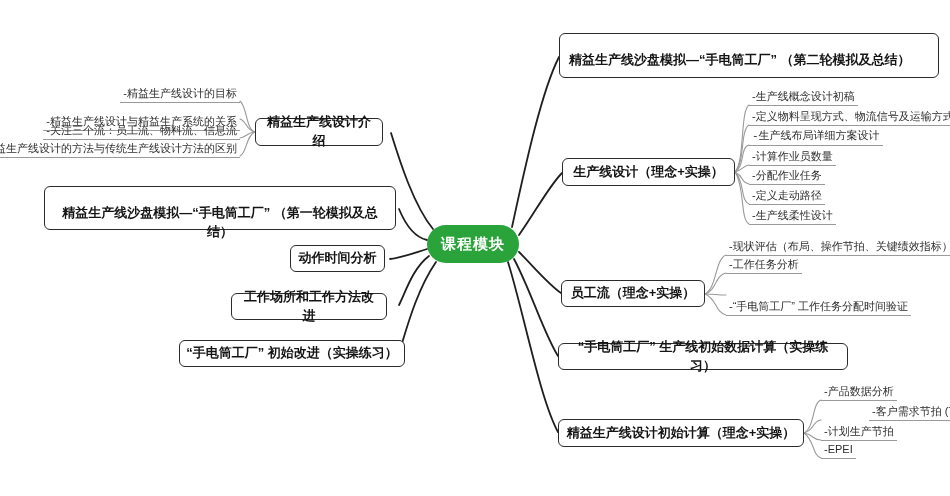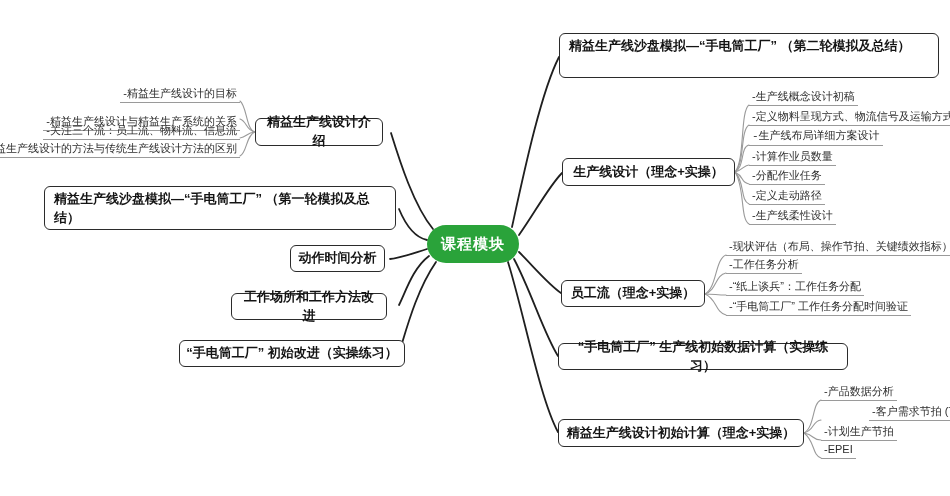--- a/index.html
+++ b/index.html
@@ -15,21 +15,21 @@
     background:#2aa33a;border-radius:19px;color:#ffffff;font-weight:bold;
     font-size:15px;display:flex;align-items:center;justify-content:center;
     letter-spacing:1px;box-sizing:border-box;cursor:pointer;
   }
   .topic{
     position:absolute;background:#ffffff;border:1.6px solid #2b2b2b;border-radius:6px;
     font-size:13px;font-weight:bold;color:#141414;box-sizing:border-box;
     display:flex;align-items:center;cursor:pointer;line-height:1.45;
   }
   .topic.center-text{justify-content:center;text-align:center;padding:2px 6px;}
-  .topic.multiline{padding:3px 9px;align-items:flex-start;text-align:left;}
+  .topic.multiline{padding:17px 9px;align-items:flex-start;text-align:center;}
   .leaf{
     position:absolute;font-size:11px;color:#2d2d2d;white-space:nowrap;
     border-bottom:1px solid #9a9a9a;padding:0 3px 2px 3px;cursor:pointer;line-height:1.2;
   }
   .leaf.right-align{text-align:right;}
 </style>
 </head>
 <body>
 
 <div id="canvas">
@@ -92,21 +92,20 @@
   <div class="leaf" style="left:749px;top:90px;">-生产线概念设计初稿</div>
   <div class="leaf" style="left:749px;top:110px;">-定义物料呈现方式、物流信号及运输方式</div>
   <div class="leaf" style="left:749px;top:130px;font-family:Liberation Mono, monospace;">-生产线布局详细方案设计</div>
   <div class="leaf" style="left:749px;top:150px;">-计算作业员数量</div>
   <div class="leaf" style="left:749px;top:169px;">-分配作业任务</div>
   <div class="leaf" style="left:749px;top:189px;">-定义走动路径</div>
   <div class="leaf" style="left:749px;top:209px;">-生产线柔性设计</div>
 
   <div class="leaf" style="left:726px;top:240px;">-现状评估（布局、操作节拍、关键绩效指标）</div>
   <div class="leaf" style="left:726px;top:258px;">-工作任务分析</div>
-  <div class="leaf" style="left:726px;top:280px;">-“纸上谈兵”：工作任务分配</div>
   <div class="leaf" style="left:726px;top:300px;">-“手电筒工厂” 工作任务分配时间验证</div>
 
   <div class="leaf" style="left:821px;top:385px;">-产品数据分析</div>
   <div class="leaf" style="left:821px;top:405px;margin-left:48px;">-客户需求节拍 (T.T.)</div>
   <div class="leaf" style="left:821px;top:425px;">-计划生产节拍</div>
   <div class="leaf" style="left:821px;top:443px;">-EPEI</div>
 
 </div>
 
 </body></html>

